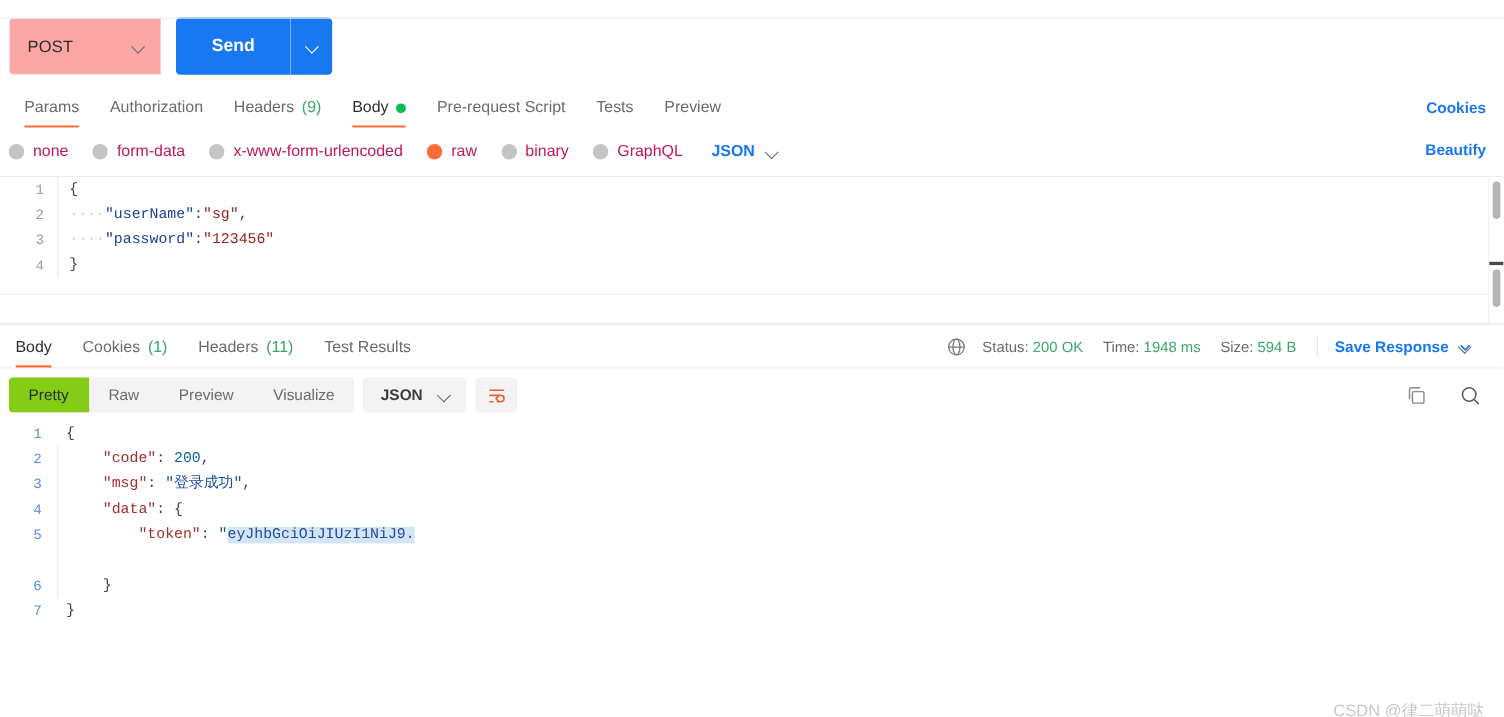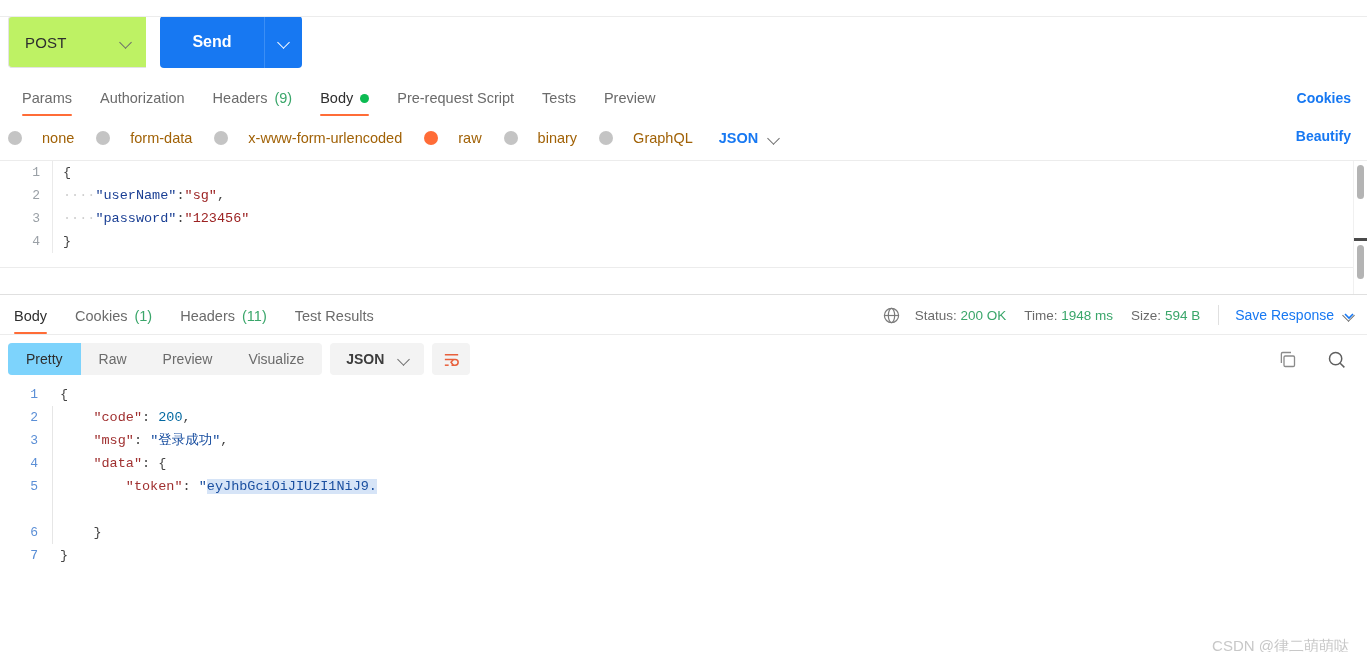--- a/index.html
+++ b/index.html
@@ -16,21 +16,21 @@
   .urlbar {
     display: flex; align-items: stretch;
     height: 54px; margin: 16px 0 0 0; padding: 0 12px 0 8px;
     gap: 0;
   }
   .method-box {
     display:flex; align-items:center; justify-content:space-between;
     width: 138px; height: 52px;
     border: 1px solid #e3e3e3; border-right: none;
     border-radius: 4px 0 0 4px;
-    background: #bef264;
+    background: #fca5a5;
     padding: 0 14px 0 16px;
   }
   .method-label { font-size: 15px; color:#2e2e2e; letter-spacing:.2px; }
   .chev { width:12px; height:12px; position:relative; flex:none; }
   .chev::after {
     content:""; position:absolute; left:1px; top:2px;
     width:8px; height:8px;
     border-right:1.6px solid #6b6b6b; border-bottom:1.6px solid #6b6b6b;
     transform: rotate(45deg);
   }
@@ -90,23 +90,23 @@
   }
 
   
   .mode-row {
     position:relative;
     display:flex; align-items:center;
     height: 36px; padding: 0 12px 0 8px;
     margin-top: 4px;
   }
   .radio-item {
-    display:flex; align-items:center; gap:20px;
+    display:flex; align-items:center; gap:8px;
     margin-right: 22px; cursor:pointer;
-    font-size:14.5px; color:#a16207;
+    font-size:14.5px; color:#be185d;
   }
   .radio {
     width:14px; height:14px; border-radius:50%;
     background:#c4c4c4; flex:none;
   }
   .radio.on { background:#ff6c37; }
   .json-sel {
     display:flex; align-items:center; gap:10px;
     margin-left: 4px; cursor:pointer;
   }
@@ -158,46 +158,46 @@
   }
 
   
   .resp-tabs {
     position:relative;
     display:flex; align-items:flex-end;
     height: 40px; padding: 0 12px 0 0;
     border-bottom: 1px solid #ececec;
   }
   .resp-meta {
-    position:absolute; right:12px; bottom:9px;
+    position:absolute; right:29px; bottom:9px;
     display:flex; align-items:center; gap:0;
     font-size:13.5px; color:#6b6b6b;
   }
   .globe { width:19px; height:19px; margin-right:14px; }
   .meta-item { margin-right:18px; white-space:nowrap; }
   .meta-val { color:#3aa66a; }
   .meta-div { width:1px; height:20px; background:#e0e0e0; margin-right:16px; }
-  .save-resp { color:#1778f2; font-weight:normal; font-size:14px; display:flex; align-items:center; gap:9px; cursor:pointer; }
+  .save-resp { color:#1778f2; font-weight:bold; font-size:14px; display:flex; align-items:center; gap:9px; cursor:pointer; }
 
   
   .view-bar {
     position:relative;
     display:flex; align-items:center;
     height: 48px; padding: 0 12px 0 8px;
   }
   .segment {
     display:flex; align-items:center;
     background:#f3f3f3; border-radius:4px; height:32px;
     overflow:hidden;
   }
   .seg-item {
     padding: 0 18px; height:32px; display:flex; align-items:center;
     font-size:14px; color:#6b6b6b; cursor:pointer;
   }
-  .seg-item.active { background:#7dd3fc; color:#2e2e2e; }
+  .seg-item.active { background:#84cc16; color:#2e2e2e; }
   .json-chip {
     display:flex; align-items:center; gap:14px;
     height:32px; padding: 0 14px 0 16px;
     background:#f3f3f3; border-radius:4px; margin-left:8px;
     font-size:14px; color:#3c3c3c; font-weight:bold; cursor:pointer;
   }
   .wrap-chip {
     display:flex; align-items:center; justify-content:center;
     width:38px; height:32px; background:#f3f3f3; border-radius:4px;
     margin-left:8px; cursor:pointer;

